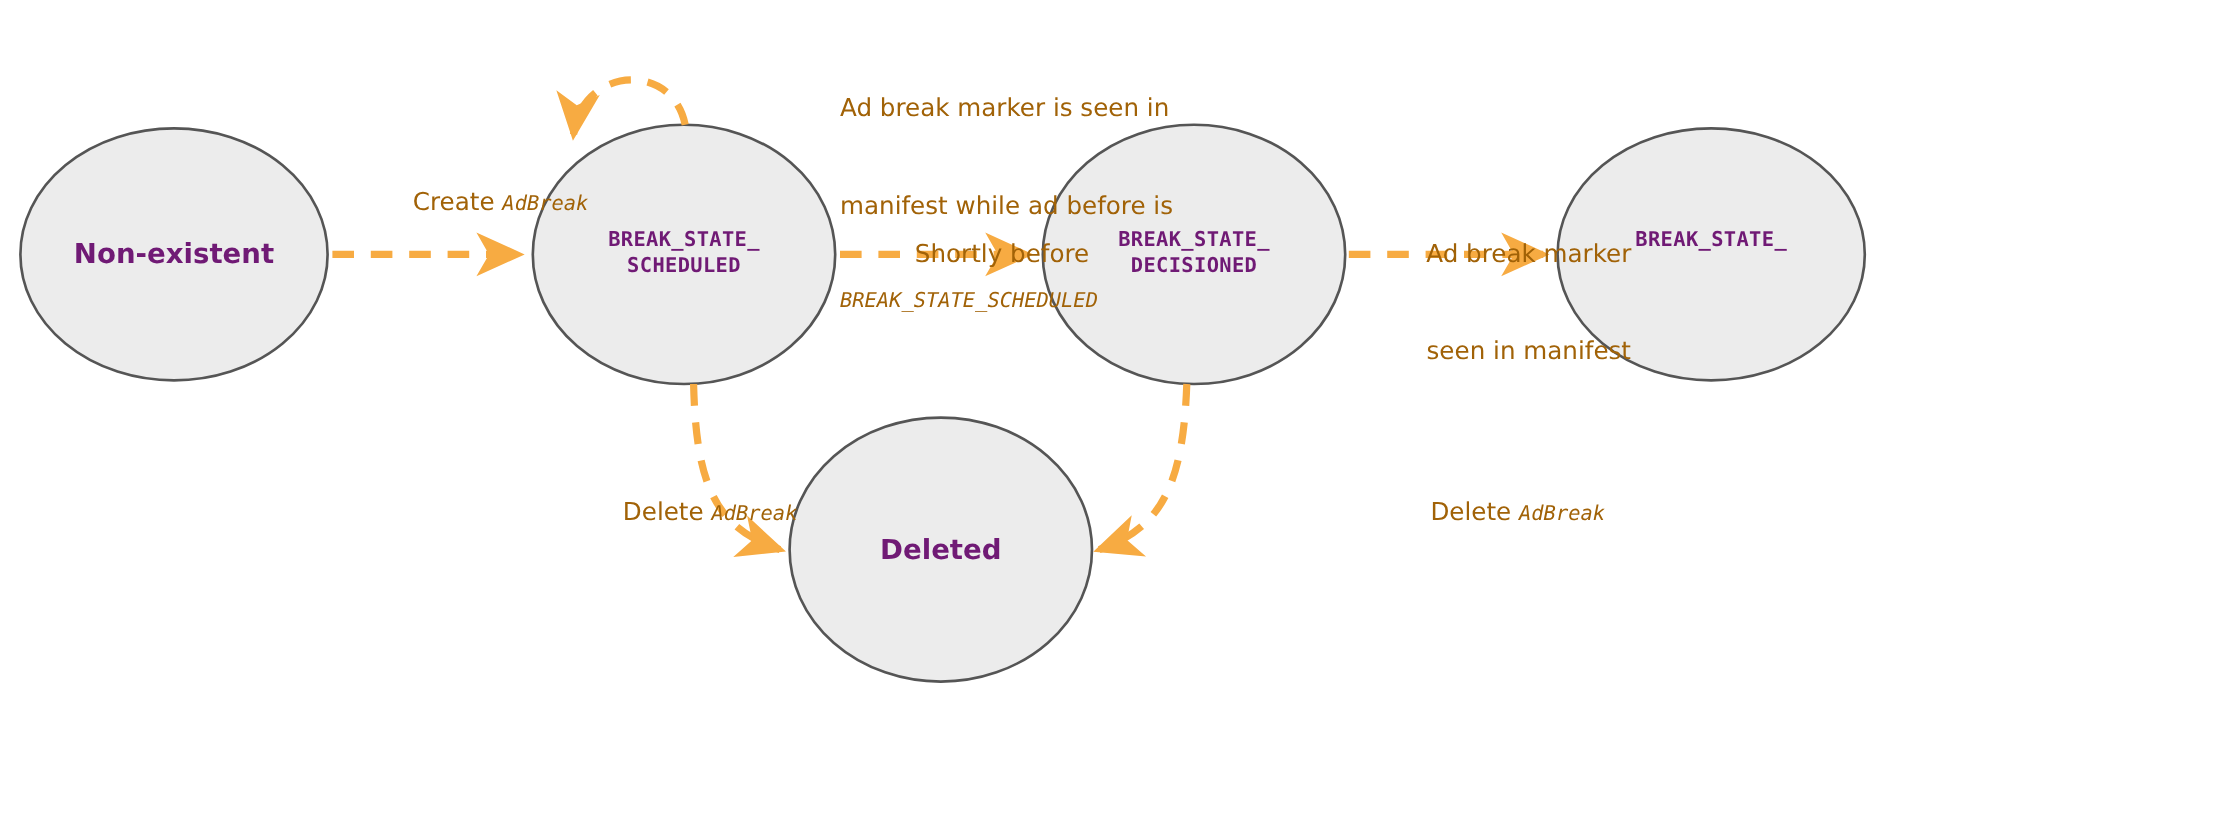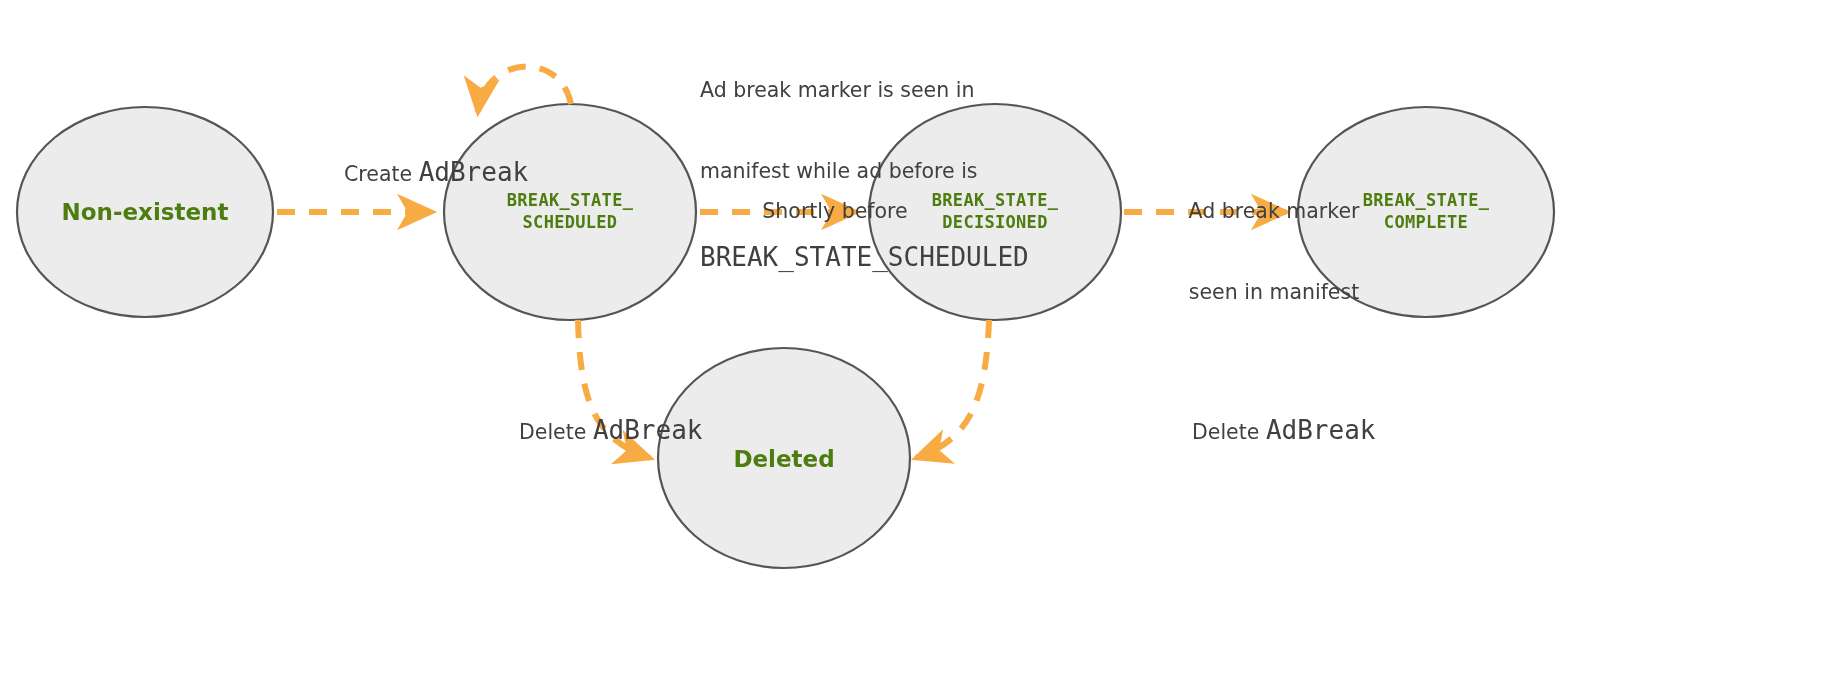--- a/index.html
+++ b/index.html
@@ -22,46 +22,47 @@
   svg.layer {
     position: absolute;
     top: 0; left: 0;
     width: 1844px;
     height: 687px;
   }
   .node-label {
     position: absolute;
     text-align: center;
     pointer-events: none;
-    color: #4d7c0f;
+    color: #701a75;
     line-height: 1.28;
   }
   .node-label.mono {
     font-family: "DejaVu Sans Mono", "Liberation Mono", monospace;
     font-weight: bold;
     font-size: 17px;
     letter-spacing: 0.3px;
   }
   .node-label.sans {
     font-family: "DejaVu Sans", "Liberation Sans", sans-serif;
     font-weight: bold;
     font-size: 23px;
   }
   .edge-label {
     position: absolute;
-    color: #404040;
+    color: #a16207;
     font-size: 20.5px;
     line-height: 1.33;
     white-space: pre;
     font-family: "DejaVu Sans", "Liberation Sans", sans-serif;
     font-weight: 400;
   }
   .edge-label .code {
     font-family: "DejaVu Sans Mono", "Liberation Mono", monospace;
-    font-size: 26px;
+    font-size: 17px;
+    font-style: italic;
   }
   .edge-label.center { text-align: center; }
 </style>
 </head>
 <body>
 
 <div id="diagram">
 
   <svg class="layer" viewBox="0 0 1844 687">
     <defs>
@@ -102,21 +103,20 @@
     <div>SCHEDULED</div>
   </div>
 
   <div class="node-label mono" style="left:875px; top:190px; width:240px;">
     <div>BREAK_STATE_</div>
     <div>DECISIONED</div>
   </div>
 
   <div class="node-label mono" style="left:1306px; top:190px; width:240px;">
     <div>BREAK_STATE_</div>
-    <div>COMPLETE</div>
   </div>
 
   <div class="node-label sans" style="left:684px; top:445px; width:200px;">
     <div>Deleted</div>
   </div>
 
   <div class="edge-label" style="left:344px; top:155px;"><span>Create </span><span class="code">AdBreak</span></div>
 
   <div class="edge-label" style="left:700px; top:22px;">
     <div>Ad break marker is seen in</div>

